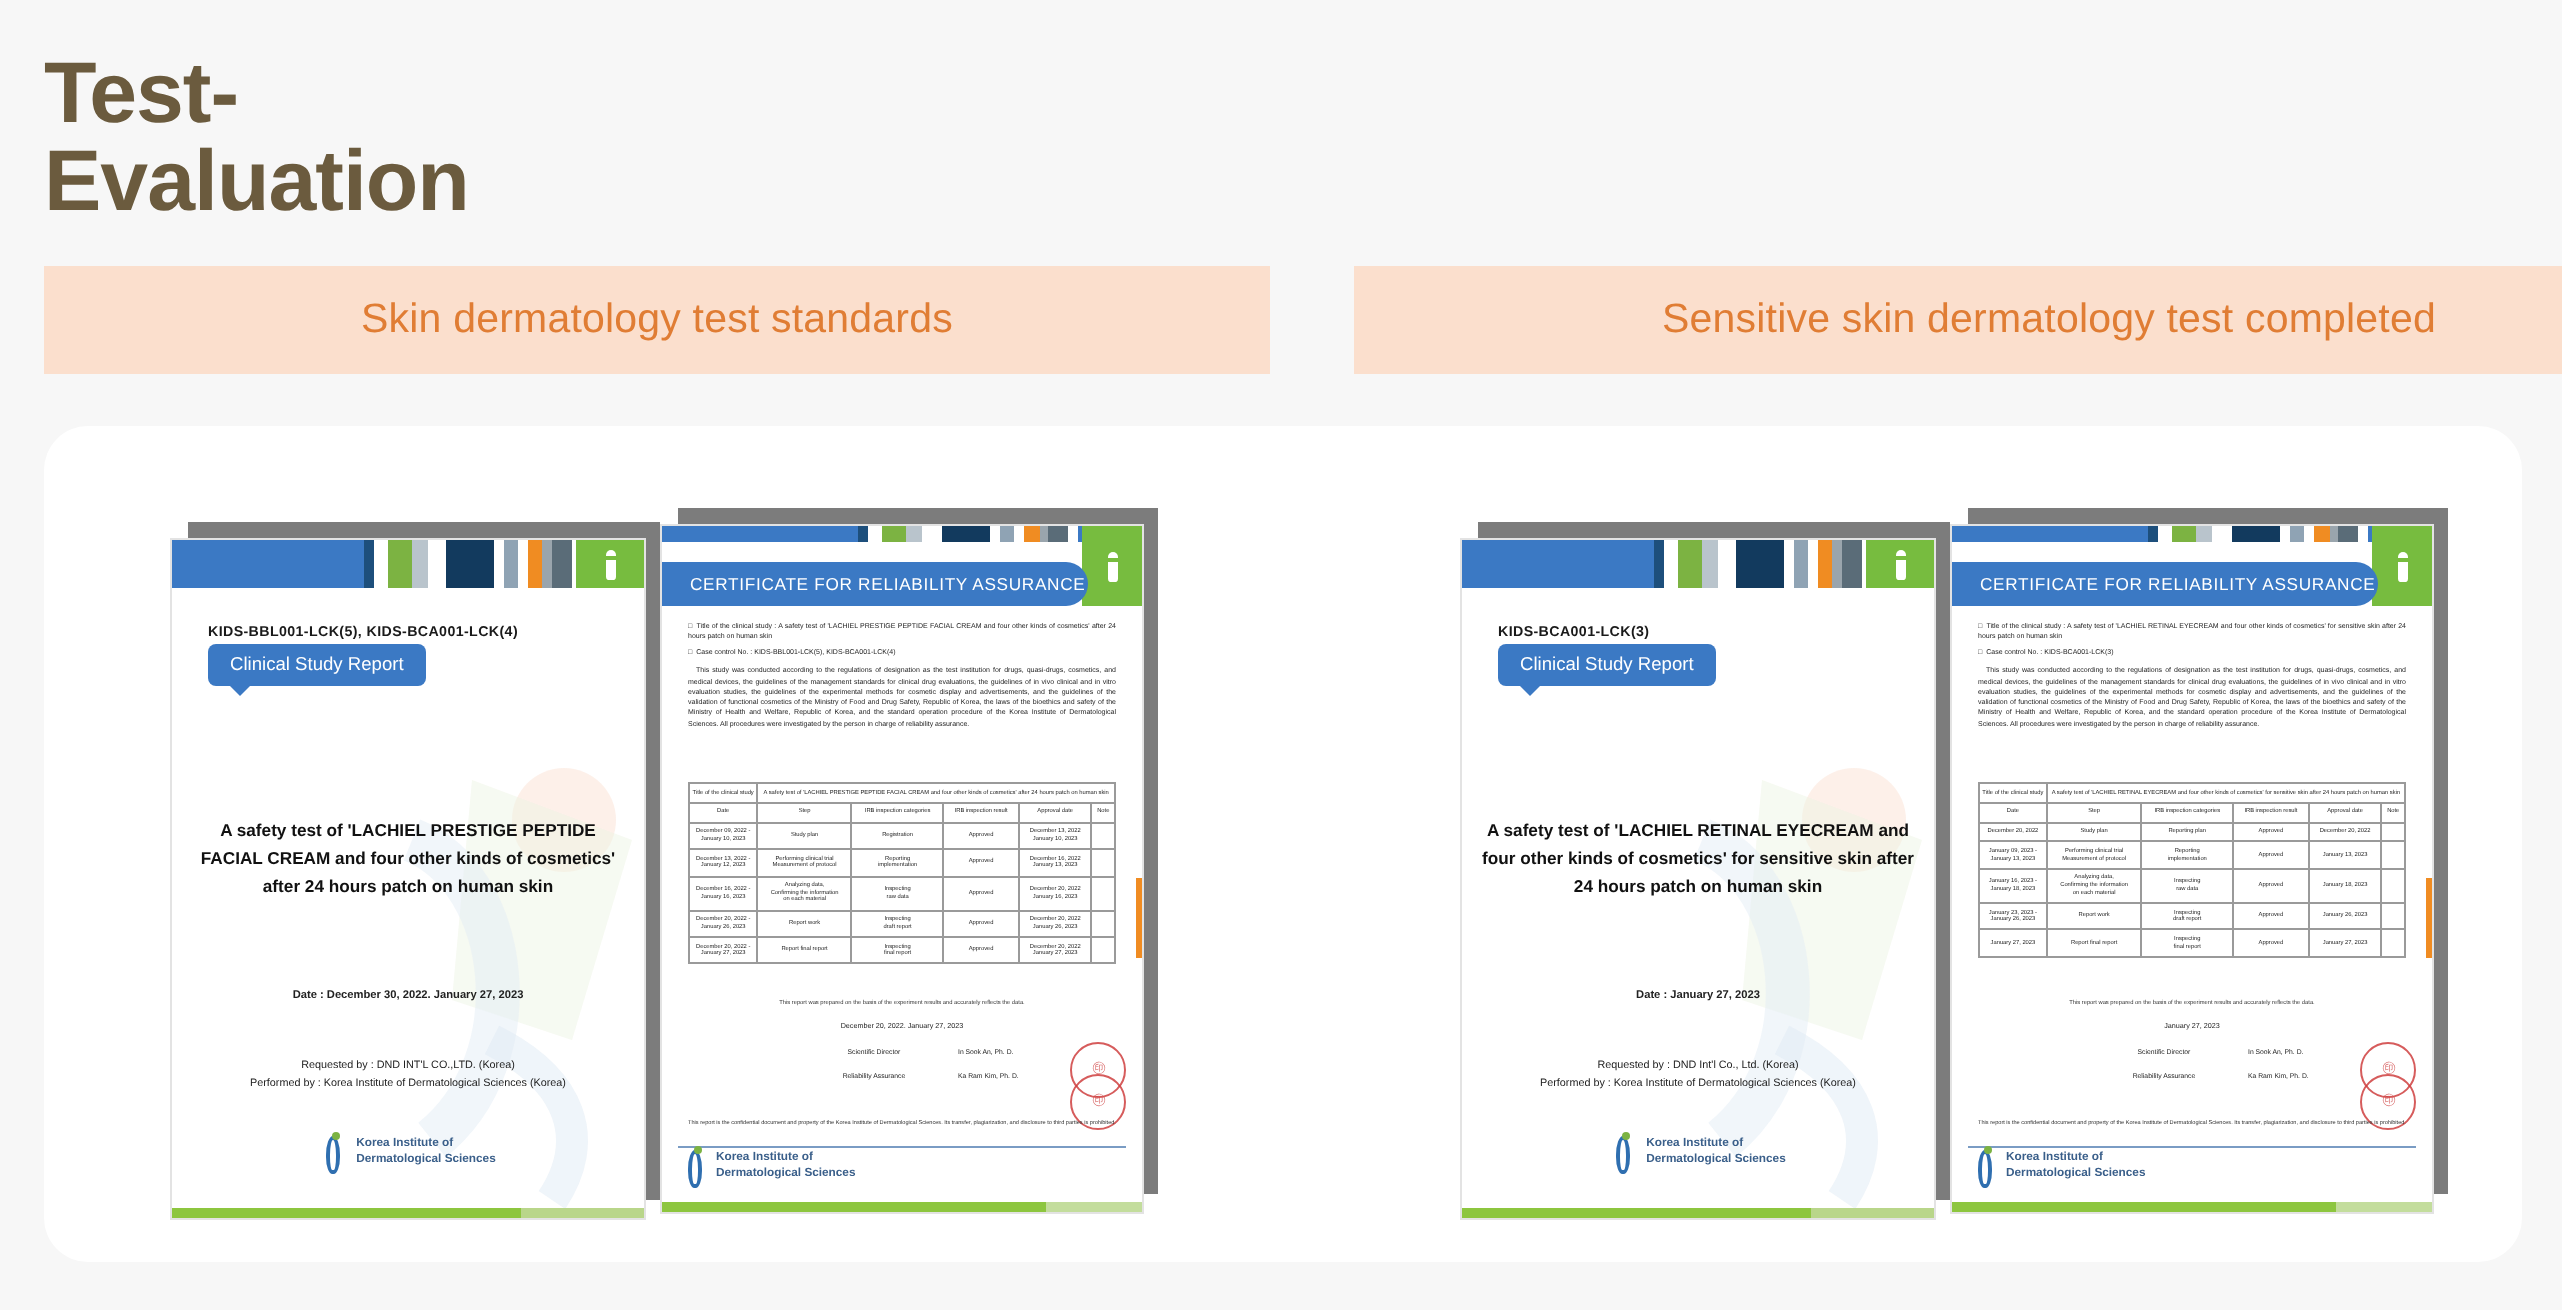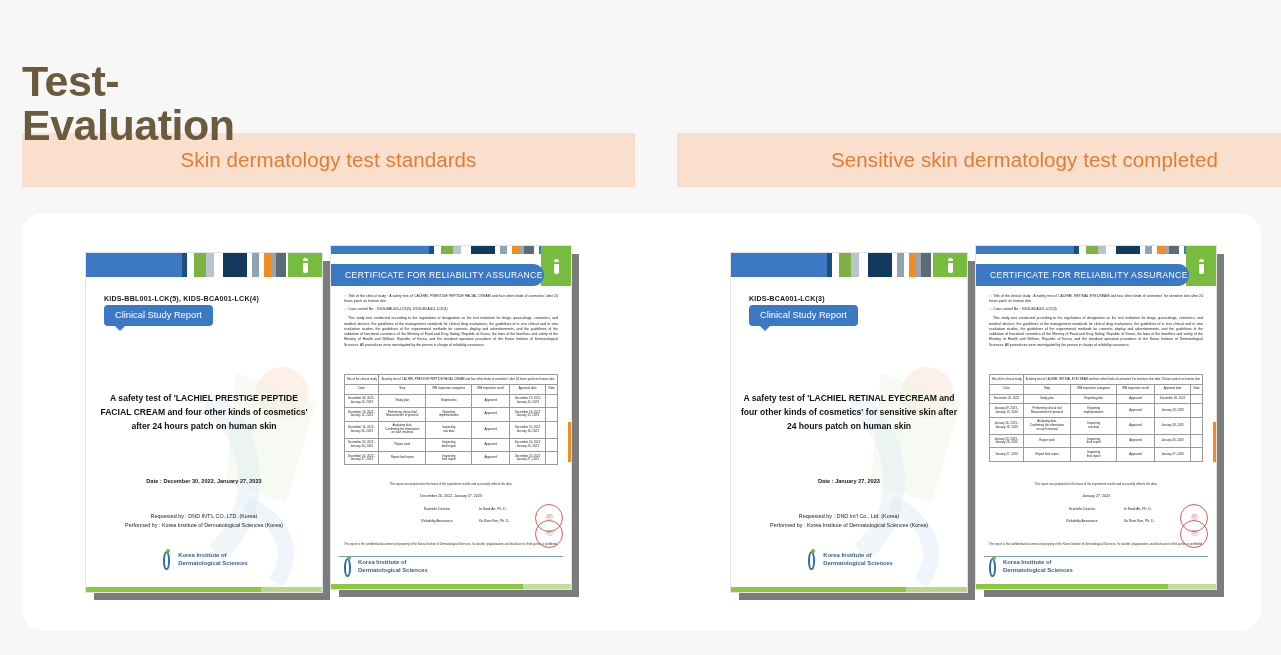--- a/index.html
+++ b/index.html
@@ -11,21 +11,20 @@
     position:relative;
   }
   
   .page-title{
     position:absolute;left:22px;top:26px;
     font-size:43px;line-height:1.02;
     font-weight:bold;color:#6b5b3e;
     letter-spacing:-0.5px;
     white-space:pre-line;
     z-index:5;
-    margin-top:34px;
   }
   
   .banner{
     position:absolute;top:133px;height:54px;
     background:#fbdfcd;
     display:flex;align-items:center;justify-content:center;
   }
   .banner span{
     color:#e07d34;font-size:20.5px;letter-spacing:.1px;
   }
@@ -43,20 +42,21 @@
   #group-right{left:708px;width:520px;}
 
   .doc{position:absolute;top:39px;}
   .doc-shadow{
     position:absolute;background:#7c7c7c;
   }
   .page{
     position:absolute;background:#fff;
     border:1px solid #e3e3e3;
     overflow:hidden;
+    margin-top:17px;
   }
   
   .cover{width:236px;height:339px;left:0;top:0;}
   
   .cert{width:240px;height:343px;left:0;top:0;}
 
   
   .stripe-bar{
     position:absolute;left:0;top:0;width:100%;height:24px;
     display:flex;

